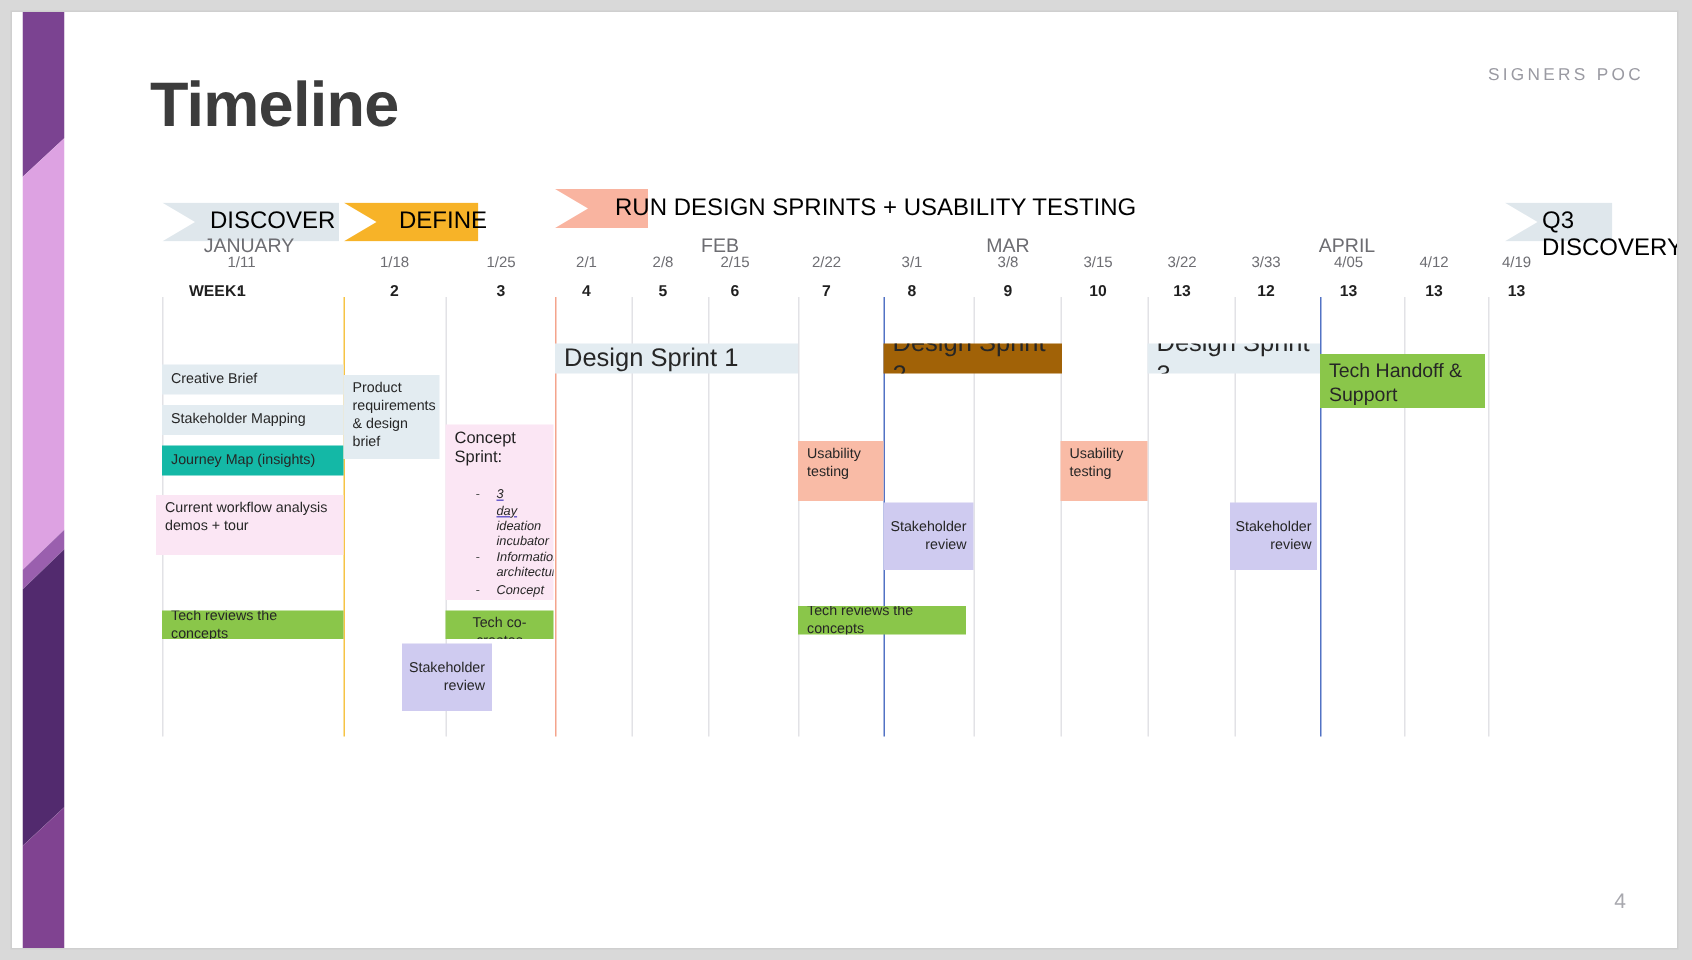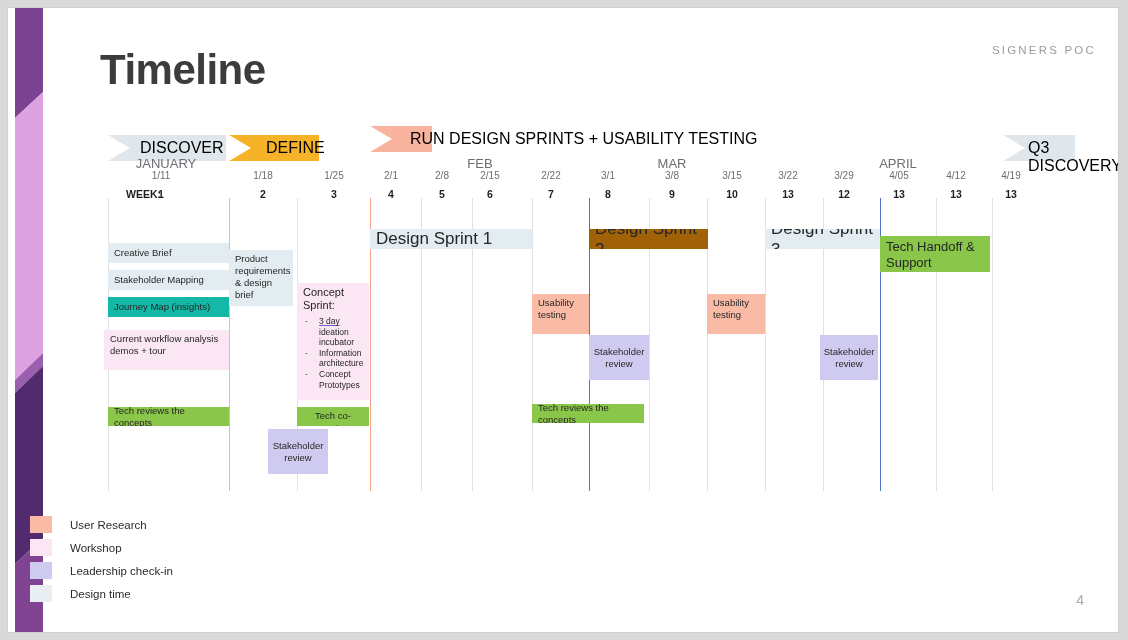--- a/index.html
+++ b/index.html
@@ -125,28 +125,29 @@
     position: absolute;
     box-sizing: border-box;
     font-size: 9.5px;
     color: #262626;
     line-height: 1.25;
     padding: 3px 6px;
     overflow: hidden;
   }
   .bar.center  { text-align: center; }
   .bar.vcenter { display: flex; align-items: center; }
-  .bar.vcenter-c { display: flex; align-items: center; justify-content: center; }
+  .bar.vcenter-c { display: flex; align-items: center; justify-content: center; text-align: right; }
   .bar.big { font-size: 13px; }
   .bar.title { font-size: 17px; }
 
   .sprint-list {
-    margin: 0;
+    margin: 12px;
     padding: 0;
     list-style: none;
+    font-style: italic;
   }
   .sprint-list li {
     position: relative;
     padding-left: 16px;
     font-size: 8.5px;
     line-height: 1.2;
     color: #262626;
     margin-bottom: 1px;
   }
   .sprint-list li::before {
@@ -257,21 +258,21 @@
       <div class="date-label" style="left: 423px; top: 44px; width: 60px;">2/22</div>
       <div class="week-label" style="left: 423px; top: 62px; width: 60px;">7</div>
       <div class="date-label" style="left: 480px; top: 44px; width: 60px;">3/1</div>
       <div class="week-label" style="left: 480px; top: 62px; width: 60px;">8</div>
       <div class="date-label" style="left: 544px; top: 44px; width: 60px;">3/8</div>
       <div class="week-label" style="left: 544px; top: 62px; width: 60px;">9</div>
       <div class="date-label" style="left: 604px; top: 44px; width: 60px;">3/15</div>
       <div class="week-label" style="left: 604px; top: 62px; width: 60px;">10</div>
       <div class="date-label" style="left: 660px; top: 44px; width: 60px;">3/22</div>
       <div class="week-label" style="left: 660px; top: 62px; width: 60px;">13</div>
-      <div class="date-label" style="left: 716px; top: 44px; width: 60px;">3/29</div>
+      <div class="date-label" style="left: 716px; top: 44px; width: 60px;">3/33</div>
       <div class="week-label" style="left: 716px; top: 62px; width: 60px;">12</div>
       <div class="date-label" style="left: 771px; top: 44px; width: 60px;">4/05</div>
       <div class="week-label" style="left: 771px; top: 62px; width: 60px;">13</div>
       <div class="date-label" style="left: 828px; top: 44px; width: 60px;">4/12</div>
       <div class="week-label" style="left: 828px; top: 62px; width: 60px;">13</div>
       <div class="date-label" style="left: 883px; top: 44px; width: 60px;">4/19</div>
       <div class="week-label" style="left: 883px; top: 62px; width: 60px;">13</div>
       <div class="week-prefix" style="left: 28px; top: 62px;">WEEK:</div>
       <div class="bar vcenter" style="left: 10px; top: 117px; width: 121px; height: 20px; background: rgb(227, 236, 241);">
         <span>Creative Brief</span>
@@ -315,32 +316,14 @@
       <div class="bar" style="left: 609px; top: 168px; width: 58px; height: 40px; background: rgb(249, 187, 166);"><span>Usability testing</span></div>
       <div class="bar title vcenter" style="left: 667px; top: 103px; width: 115px; height: 20px; background: rgb(227, 236, 241);">
         <span>Design Sprint 3</span>
       </div>
       <div class="bar vcenter-c center" style="left: 722px; top: 209px; width: 58px; height: 45px; background: rgb(207, 203, 240);">
         <span>Stakeholder review</span>
       </div>
       <div class="bar big" style="left: 782px; top: 110px; width: 110px; height: 36px; background: rgb(138, 198, 74);"><span>Tech Handoff &amp; Support</span></div>
     </div>
 
-  <div id="legend">
-      <div class="legend-row">
-        <div class="legend-swatch" style="background: rgb(249, 187, 166);"></div>
-        <div class="legend-text">User Research</div>
-      </div>
-      <div class="legend-row">
-        <div class="legend-swatch" style="background: rgb(251, 230, 244);"></div>
-        <div class="legend-text">Workshop</div>
-      </div>
-      <div class="legend-row">
-        <div class="legend-swatch" style="background: rgb(207, 203, 240);"></div>
-        <div class="legend-text">Leadership check-in</div>
-      </div>
-      <div class="legend-row">
-        <div class="legend-swatch" style="background: rgb(232, 238, 242);"></div>
-        <div class="legend-text">Design time</div>
-      </div>
-    </div>
 
 </div>
 
 </body></html>

